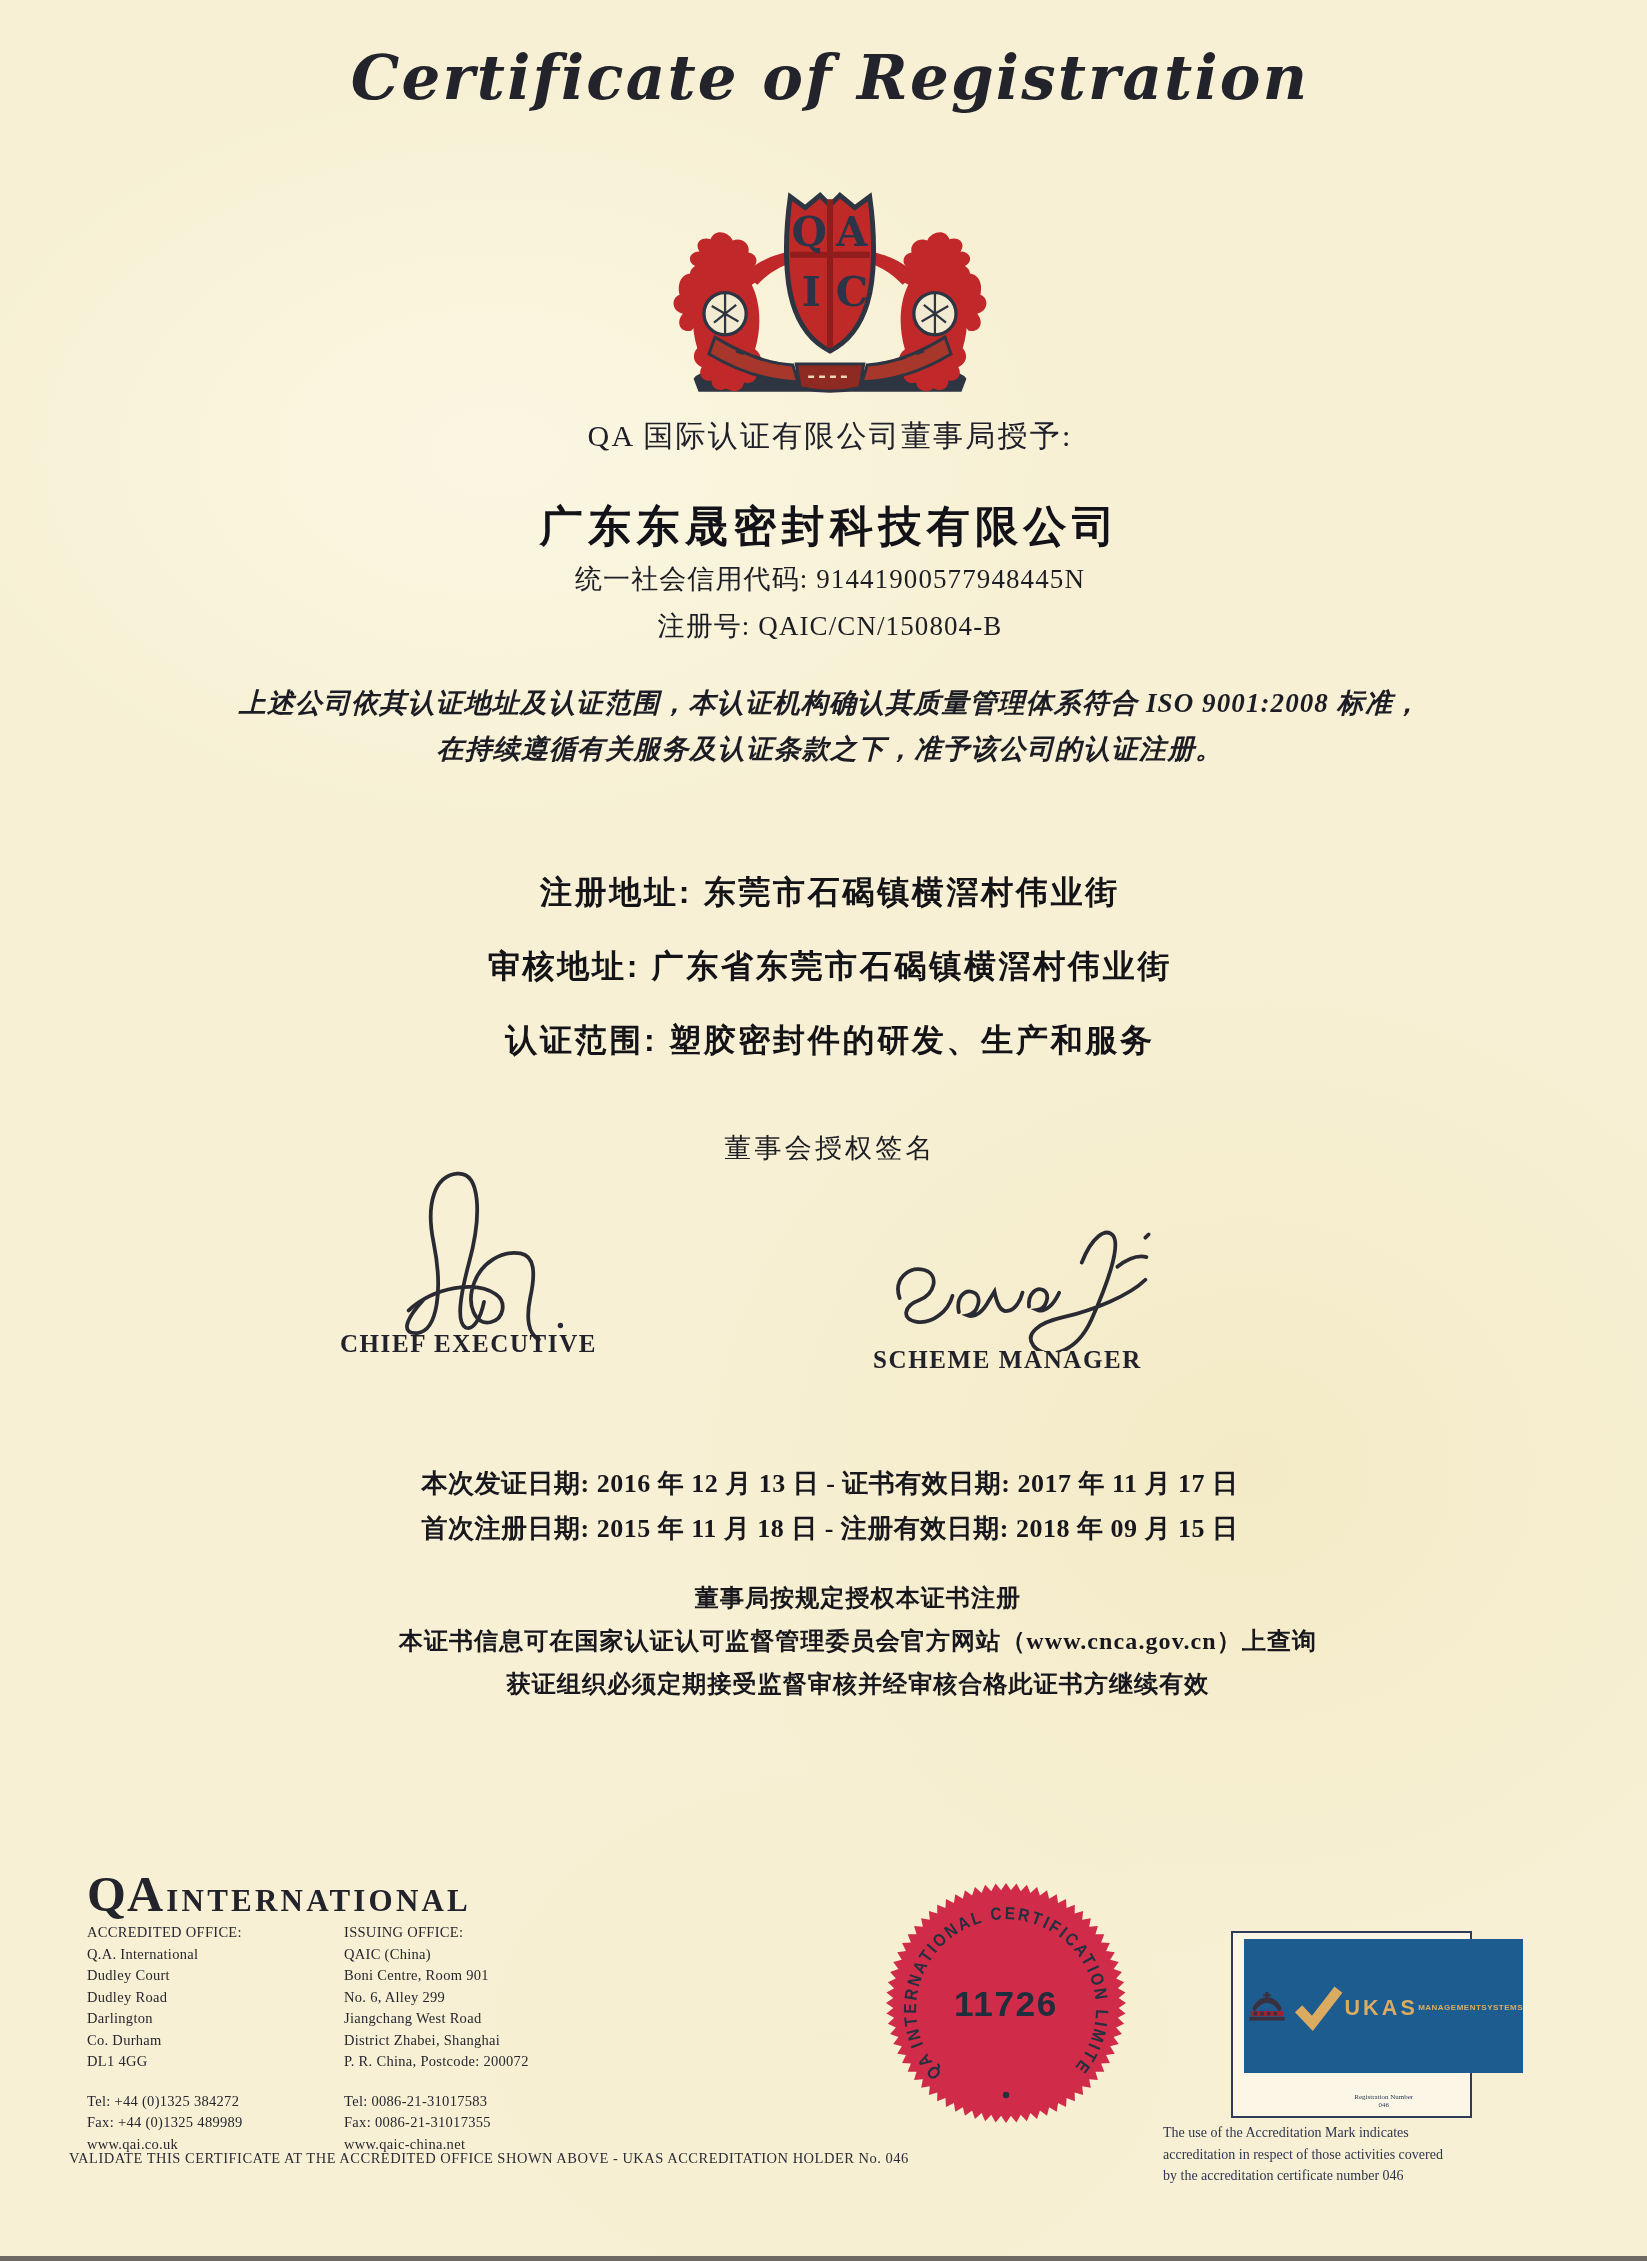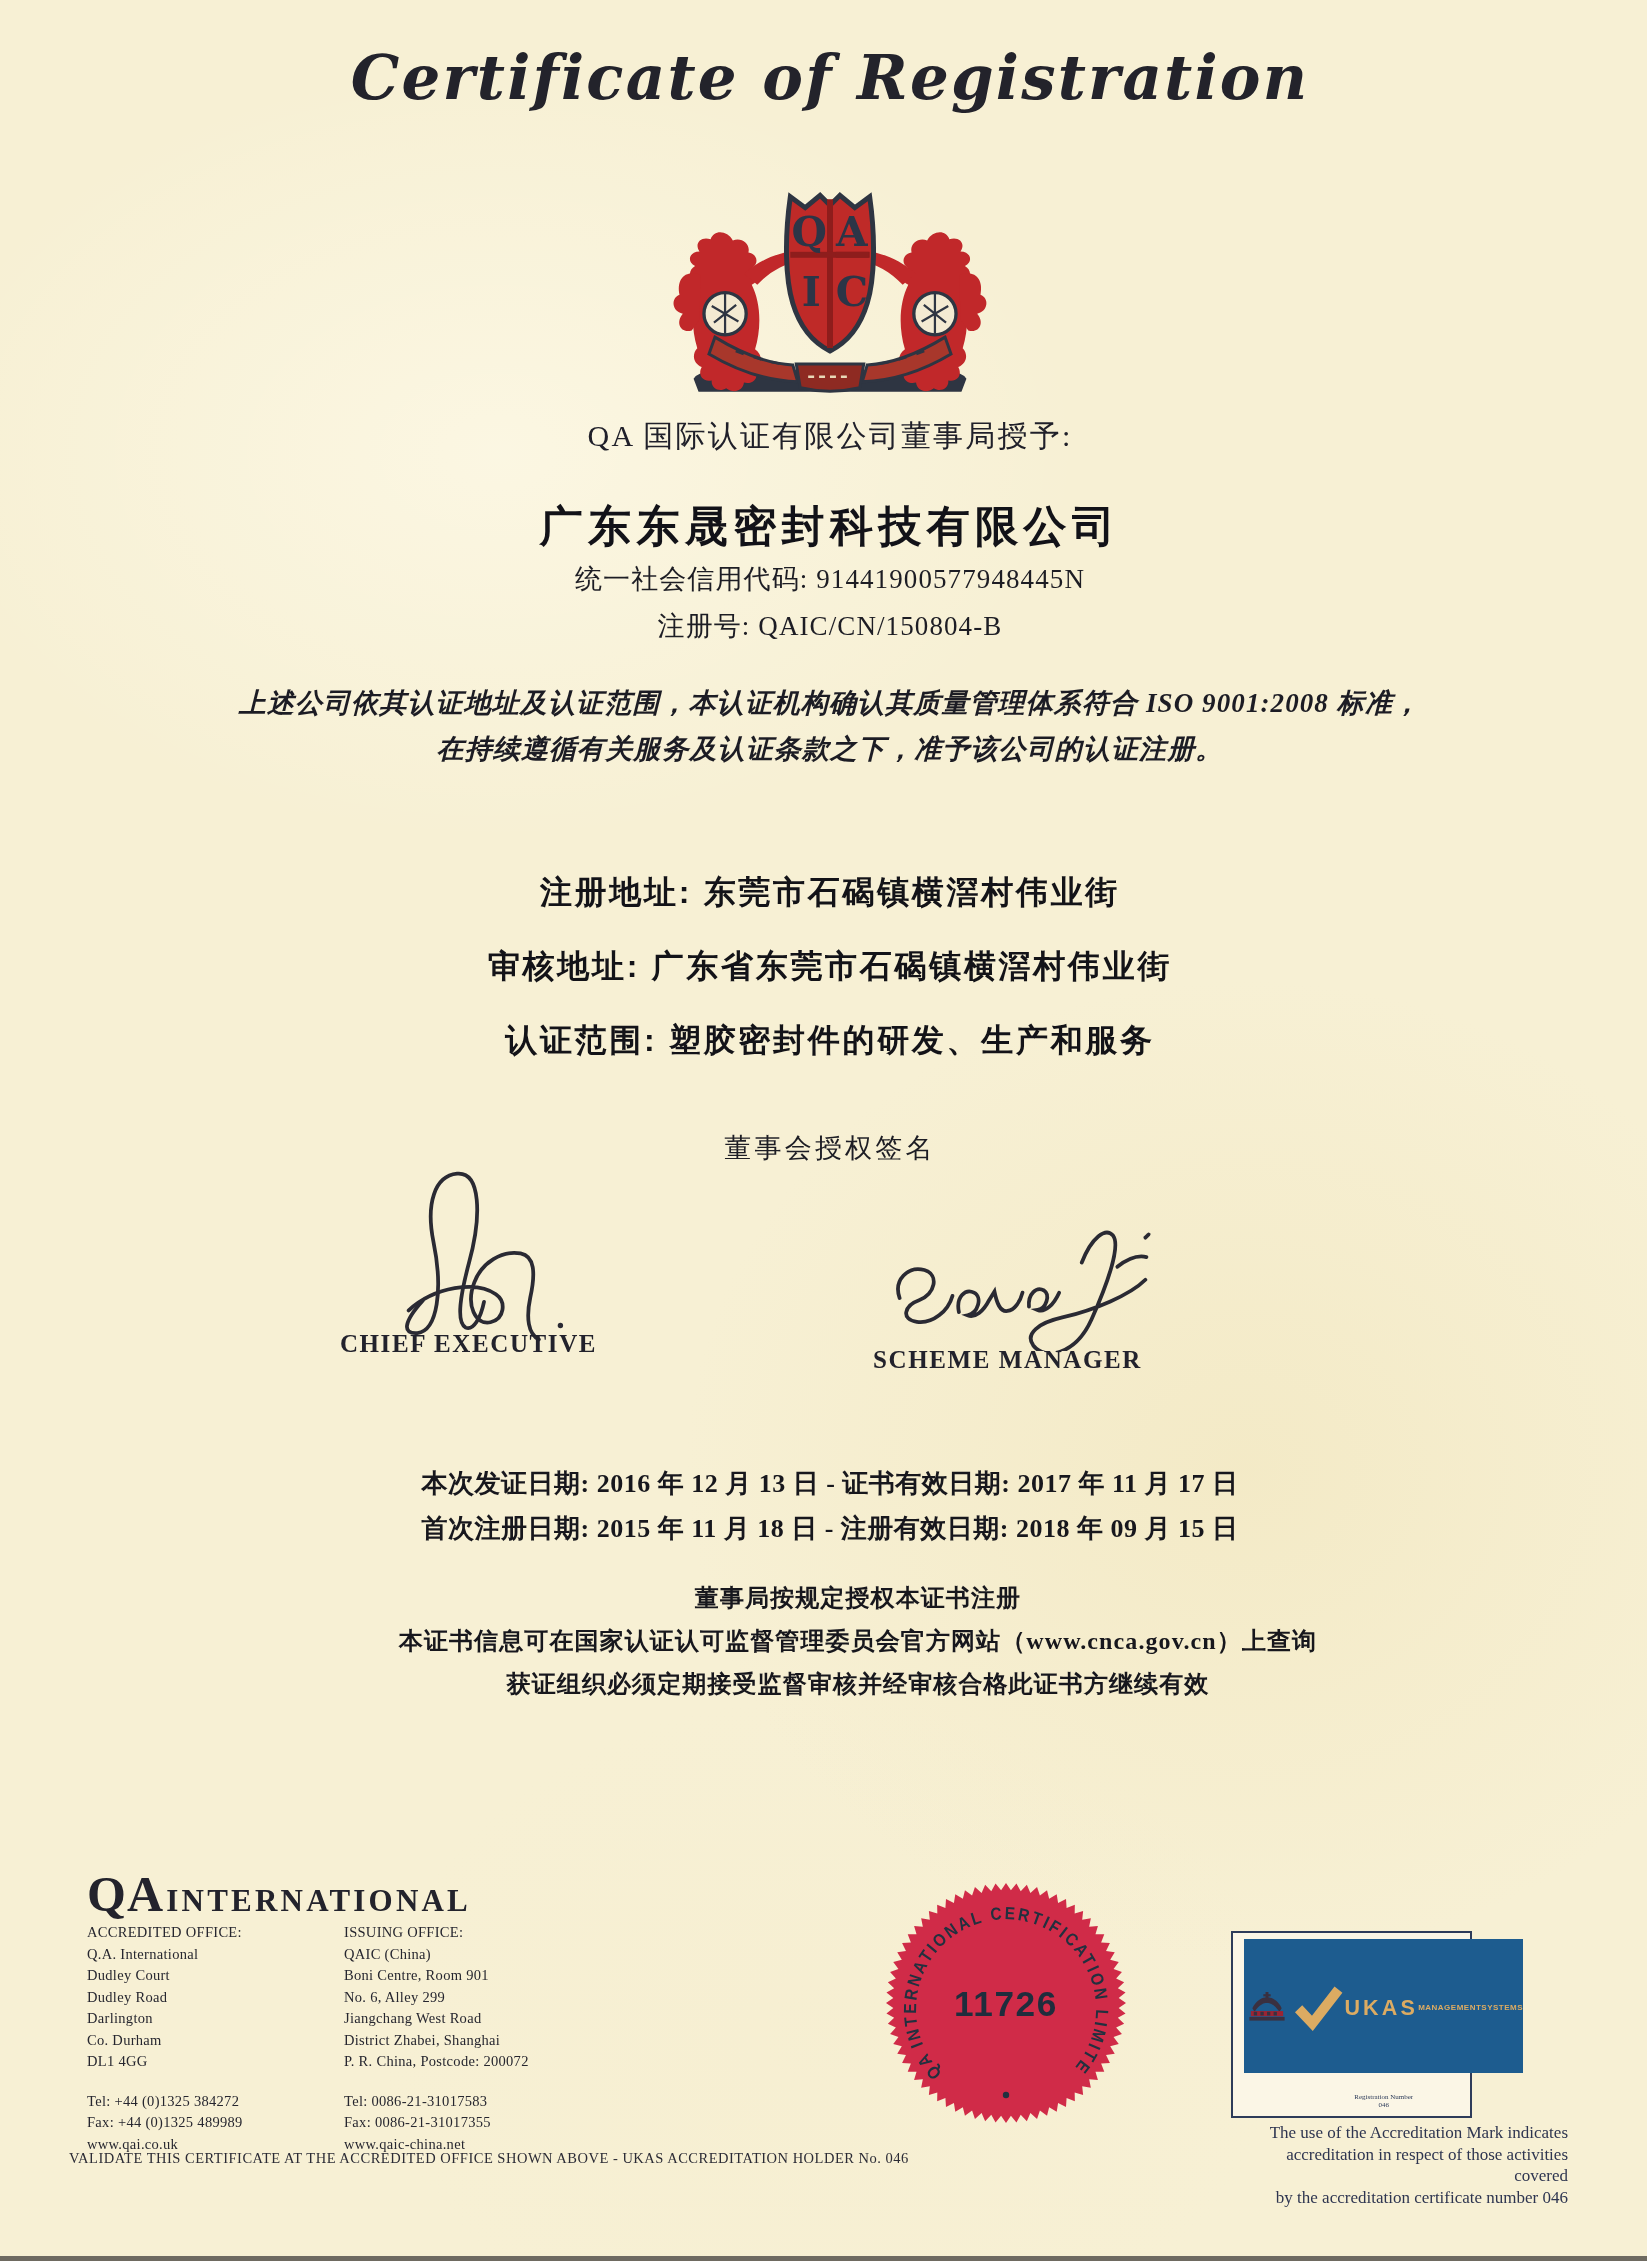--- a/index.html
+++ b/index.html
@@ -78,21 +78,21 @@
   .monogram .banner{position:absolute;left:0;right:0;bottom:0;height:31px;background:#1d5c8f;
     color:#f6f2e2;font-weight:700;font-size:16.7px;letter-spacing:0.5px;text-align:center;line-height:31px;}
   .ukas-col{flex:1;display:flex;flex-direction:column;}
   .ukas-panel{background:#1d5c8f;flex:1;display:flex;flex-direction:row;align-items:center;
     padding-top:4.3px;}
   .ukas-name{color:#dcab62;font-weight:700;font-size:21.5px;letter-spacing:3.2px;margin-top:1.1px;
     font-family:"Liberation Sans",sans-serif;}
   .ukas-sub{color:#dcab62;font-weight:700;font-size:8px;letter-spacing:0.5px;line-height:10.2px;
     font-family:"Liberation Sans",sans-serif;}
   .ukas-reg{color:#2e3c5a;font-size:7px;line-height:8.6px;text-align:center;margin-top:20px;}
-  .accred-note{top:2122px;left:1266px;width:302px;text-align:right;font-size:17px;
+  .accred-note{top:2122px;left:1163px;width:302px;text-align:left;font-size:14px;
     line-height:21.5px;color:#2e3550;}
 
   .edge-right{top:0;right:0;width:4.8px;height:100%;background:#8f8b80;}
   .edge-right2{top:0;right:4.8px;width:7.5px;height:100%;background:#cfc8ae;}
   .edge-bottom{left:0;bottom:0;width:100%;height:5.4px;background:#6e6a61;}
   .red-notch{right:0;top:2141px;width:9.7px;height:18.3px;background:#c03040;}
 </style>
 </head>
 <body>
 

